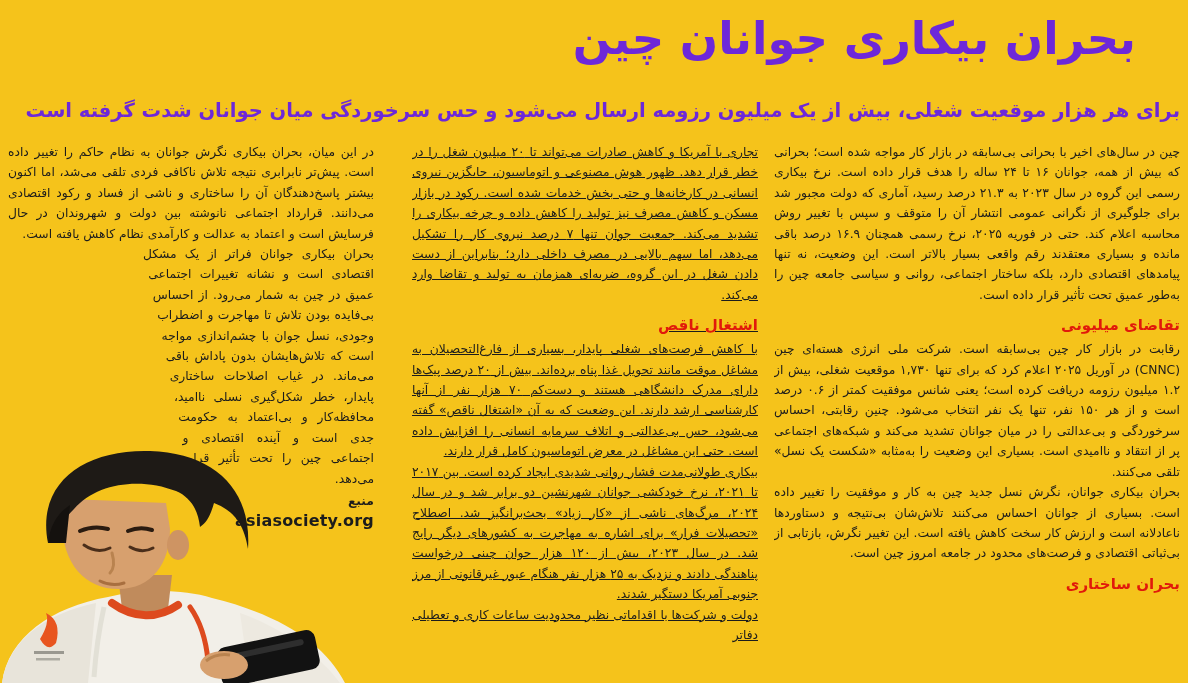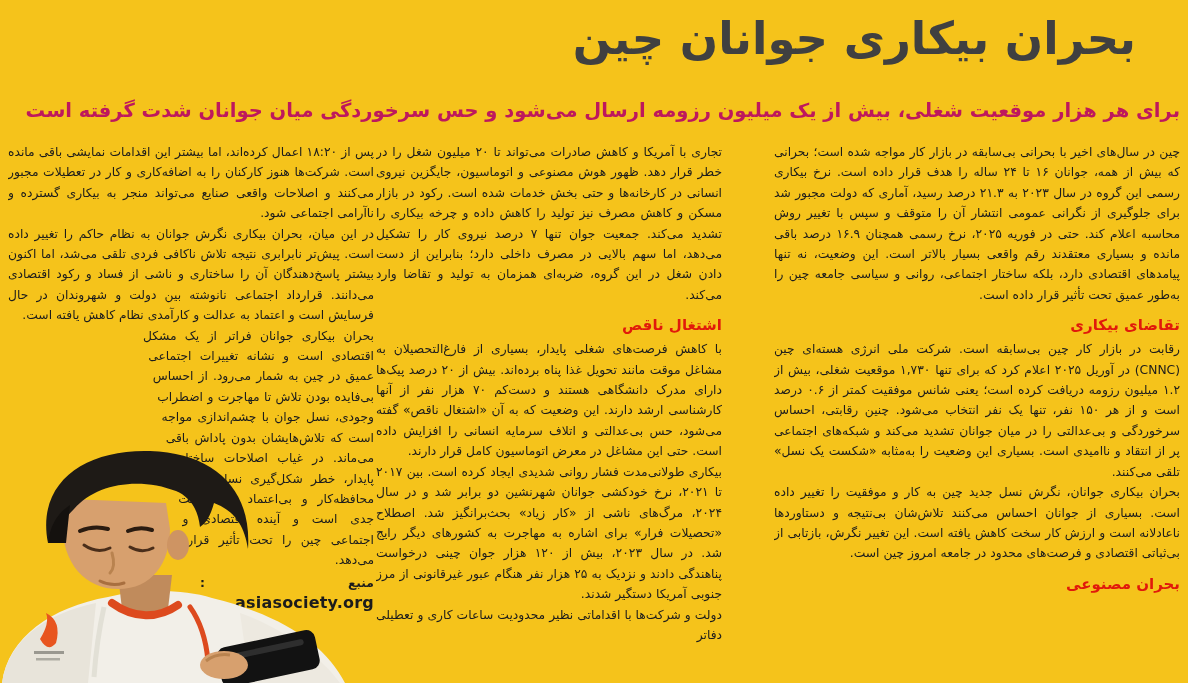--- a/index.html
+++ b/index.html
@@ -10,43 +10,43 @@
     color: #1c1c1c;
     direction: rtl;
     position: relative;
   }
   .page-title {
     position: absolute;
     top: 12px;
     right: 52px;
     font-size: 45px;
     font-weight: bold;
-    color: #404040;
+    color: #6d28d9;
     letter-spacing: -1px;
   }
   .page-subtitle {
     position: absolute;
     top: 99px;
     right: 8px;
     left: 8px;
     text-align: right;
     font-size: 19.5px;
     font-weight: bold;
-    color: #be185d;
+    color: #6d28d9;
   }
   .columns {
     position: absolute;
     top: 142px;
     right: 8px;
     left: 8px;
     bottom: 0;
   }
   .col { position: absolute; top: 0; bottom: 0; overflow: hidden; }
   .col-right  { right: 0;    width: 406px; }
-  .col-middle { right: 458px; width: 346px; }
+  .col-middle { right: 422px; width: 346px; text-decoration: underline; }
   .col-left   { right: 806px; width: 366px; }
   .col p {
     font-size: 12.3px;
     line-height: 20.4px;
     text-align: justify;
     color: #1c1c1c;
   }
   .col h2 {
     font-size: 15px;
     font-weight: bold;
@@ -88,36 +88,35 @@
 <body>
 
 <h1 class="page-title">بحران بیکاری جوانان چین</h1>
 
 <div class="page-subtitle">برای هر هزار موقعیت شغلی، بیش از یک میلیون رزومه ارسال می‌شود و حس سرخوردگی میان جوانان شدت گرفته است</div>
 
 <div class="columns">
 
   <div class="col col-right">
     <p>چین در سال‌های اخیر با بحرانی بی‌سابقه در بازار کار مواجه شده است؛ بحرانی که بیش از همه، جوانان ۱۶ تا ۲۴ ساله را هدف قرار داده است. نرخ بیکاری رسمی این گروه در سال ۲۰۲۳ به ۲۱.۳ درصد رسید، آماری که دولت مجبور شد برای جلوگیری از نگرانی عمومی انتشار آن را متوقف و سپس با تغییر روش محاسبه اعلام کند. حتی در فوریه ۲۰۲۵، نرخ رسمی همچنان ۱۶.۹ درصد باقی مانده و بسیاری معتقدند رقم واقعی بسیار بالاتر است. این وضعیت، نه تنها پیامدهای اقتصادی دارد، بلکه ساختار اجتماعی، روانی و سیاسی جامعه چین را به‌طور عمیق تحت تأثیر قرار داده است.</p>
-    <h2>تقاضای بیکاری</h2>
+    <h2>تقاضای میلیونی</h2>
     <p>رقابت در بازار کار چین بی‌سابقه است. شرکت ملی انرژی هسته‌ای چین (CNNC) در آوریل ۲۰۲۵ اعلام کرد که برای تنها ۱,۷۳۰ موقعیت شغلی، بیش از ۱.۲ میلیون رزومه دریافت کرده است؛ یعنی شانس موفقیت کمتر از ۰.۶ درصد است و از هر ۱۵۰ نفر، تنها یک نفر انتخاب می‌شود. چنین رقابتی، احساس سرخوردگی و بی‌عدالتی را در میان جوانان تشدید می‌کند و شبکه‌های اجتماعی پر از انتقاد و ناامیدی است. بسیاری این وضعیت را به‌مثابه «شکست یک نسل» تلقی می‌کنند.</p>
     <p>بحران بیکاری جوانان، نگرش نسل جدید چین به کار و موفقیت را تغییر داده است. بسیاری از جوانان احساس می‌کنند تلاش‌شان بی‌نتیجه و دستاوردها ناعادلانه است و ارزش کار سخت کاهش یافته است. این تغییر نگرش، بازتابی از بی‌ثباتی اقتصادی و فرصت‌های محدود در جامعه امروز چین است.</p>
-    <h2>بحران مصنوعی</h2>
+    <h2>بحران ساختاری</h2>
   </div>
 
   <div class="col col-middle">
     <p>تجاری با آمریکا و کاهش صادرات می‌تواند تا ۲۰ میلیون شغل را در خطر قرار دهد. ظهور هوش مصنوعی و اتوماسیون، جایگزین نیروی انسانی در کارخانه‌ها و حتی بخش خدمات شده است. رکود در بازار مسکن و کاهش مصرف نیز تولید را کاهش داده و چرخه بیکاری را تشدید می‌کند. جمعیت جوان تنها ۷ درصد نیروی کار را تشکیل می‌دهد، اما سهم بالایی در مصرف داخلی دارد؛ بنابراین از دست دادن شغل در این گروه، ضربه‌ای همزمان به تولید و تقاضا وارد می‌کند.</p>
     <h2>اشتغال ناقص</h2>
     <p>با کاهش فرصت‌های شغلی پایدار، بسیاری از فارغ‌التحصیلان به مشاغل موقت مانند تحویل غذا پناه برده‌اند. بیش از ۲۰ درصد پیک‌ها دارای مدرک دانشگاهی هستند و دست‌کم ۷۰ هزار نفر از آنها کارشناسی ارشد دارند. این وضعیت که به آن «اشتغال ناقص» گفته می‌شود، حس بی‌عدالتی و اتلاف سرمایه انسانی را افزایش داده است. حتی این مشاغل در معرض اتوماسیون کامل قرار دارند.</p>
     <p>بیکاری طولانی‌مدت فشار روانی شدیدی ایجاد کرده است. بین ۲۰۱۷ تا ۲۰۲۱، نرخ خودکشی جوانان شهرنشین دو برابر شد و در سال ۲۰۲۴، مرگ‌های ناشی از «کار زیاد» بحث‌برانگیز شد. اصطلاح «تحصیلات فرار» برای اشاره به مهاجرت به کشورهای دیگر رایج شد. در سال ۲۰۲۳، بیش از ۱۲۰ هزار جوان چینی درخواست پناهندگی دادند و نزدیک به ۲۵ هزار نفر هنگام عبور غیرقانونی از مرز جنوبی آمریکا دستگیر شدند.</p>
     <p>دولت و شرکت‌ها با اقداماتی نظیر محدودیت ساعات کاری و تعطیلی دفاتر</p>
   </div>
 
   <div class="col col-left">
-    <p>پس از ۱۸:۲۰ اعمال کرده‌اند، اما بیشتر این اقدامات نمایشی باقی مانده است. شرکت‌ها هنوز کارکنان را به اضافه‌کاری و کار در تعطیلات مجبور می‌کنند و اصلاحات واقعی صنایع می‌تواند منجر به بیکاری گسترده و ناآرامی اجتماعی شود.</p>
     <p>در این میان، بحران بیکاری نگرش جوانان به نظام حاکم را تغییر داده است. پیش‌تر نابرابری نتیجه تلاش ناکافی فردی تلقی می‌شد، اما اکنون بیشتر پاسخ‌دهندگان آن را ساختاری و ناشی از فساد و رکود اقتصادی می‌دانند. قرارداد اجتماعی نانوشته بین دولت و شهروندان در حال فرسایش است و اعتماد به عدالت و کارآمدی نظام کاهش یافته است.</p>
     <p>
       <span class="photo-spacer"></span><span>بحران بیکاری جوانان فراتر از یک مشکل اقتصادی است و نشانه تغییرات اجتماعی عمیق در چین به شمار می‌رود. از احساس بی‌فایده بودن تلاش تا مهاجرت و اضطراب وجودی، نسل جوان با چشم‌اندازی مواجه است که تلاش‌هایشان بدون پاداش باقی می‌ماند. در غیاب اصلاحات ساختاری پایدار، خطر شکل‌گیری نسلی ناامید، محافظه‌کار و بی‌اعتماد به حکومت جدی است و آینده اقتصادی و اجتماعی چین را تحت تأثیر قرار می‌دهد.</span>
     </p>
     <p class="source-line">
       <span>منبع :</span>
       <span class="url">asiasociety.org</span>
     </p>
   </div>
 </div>

